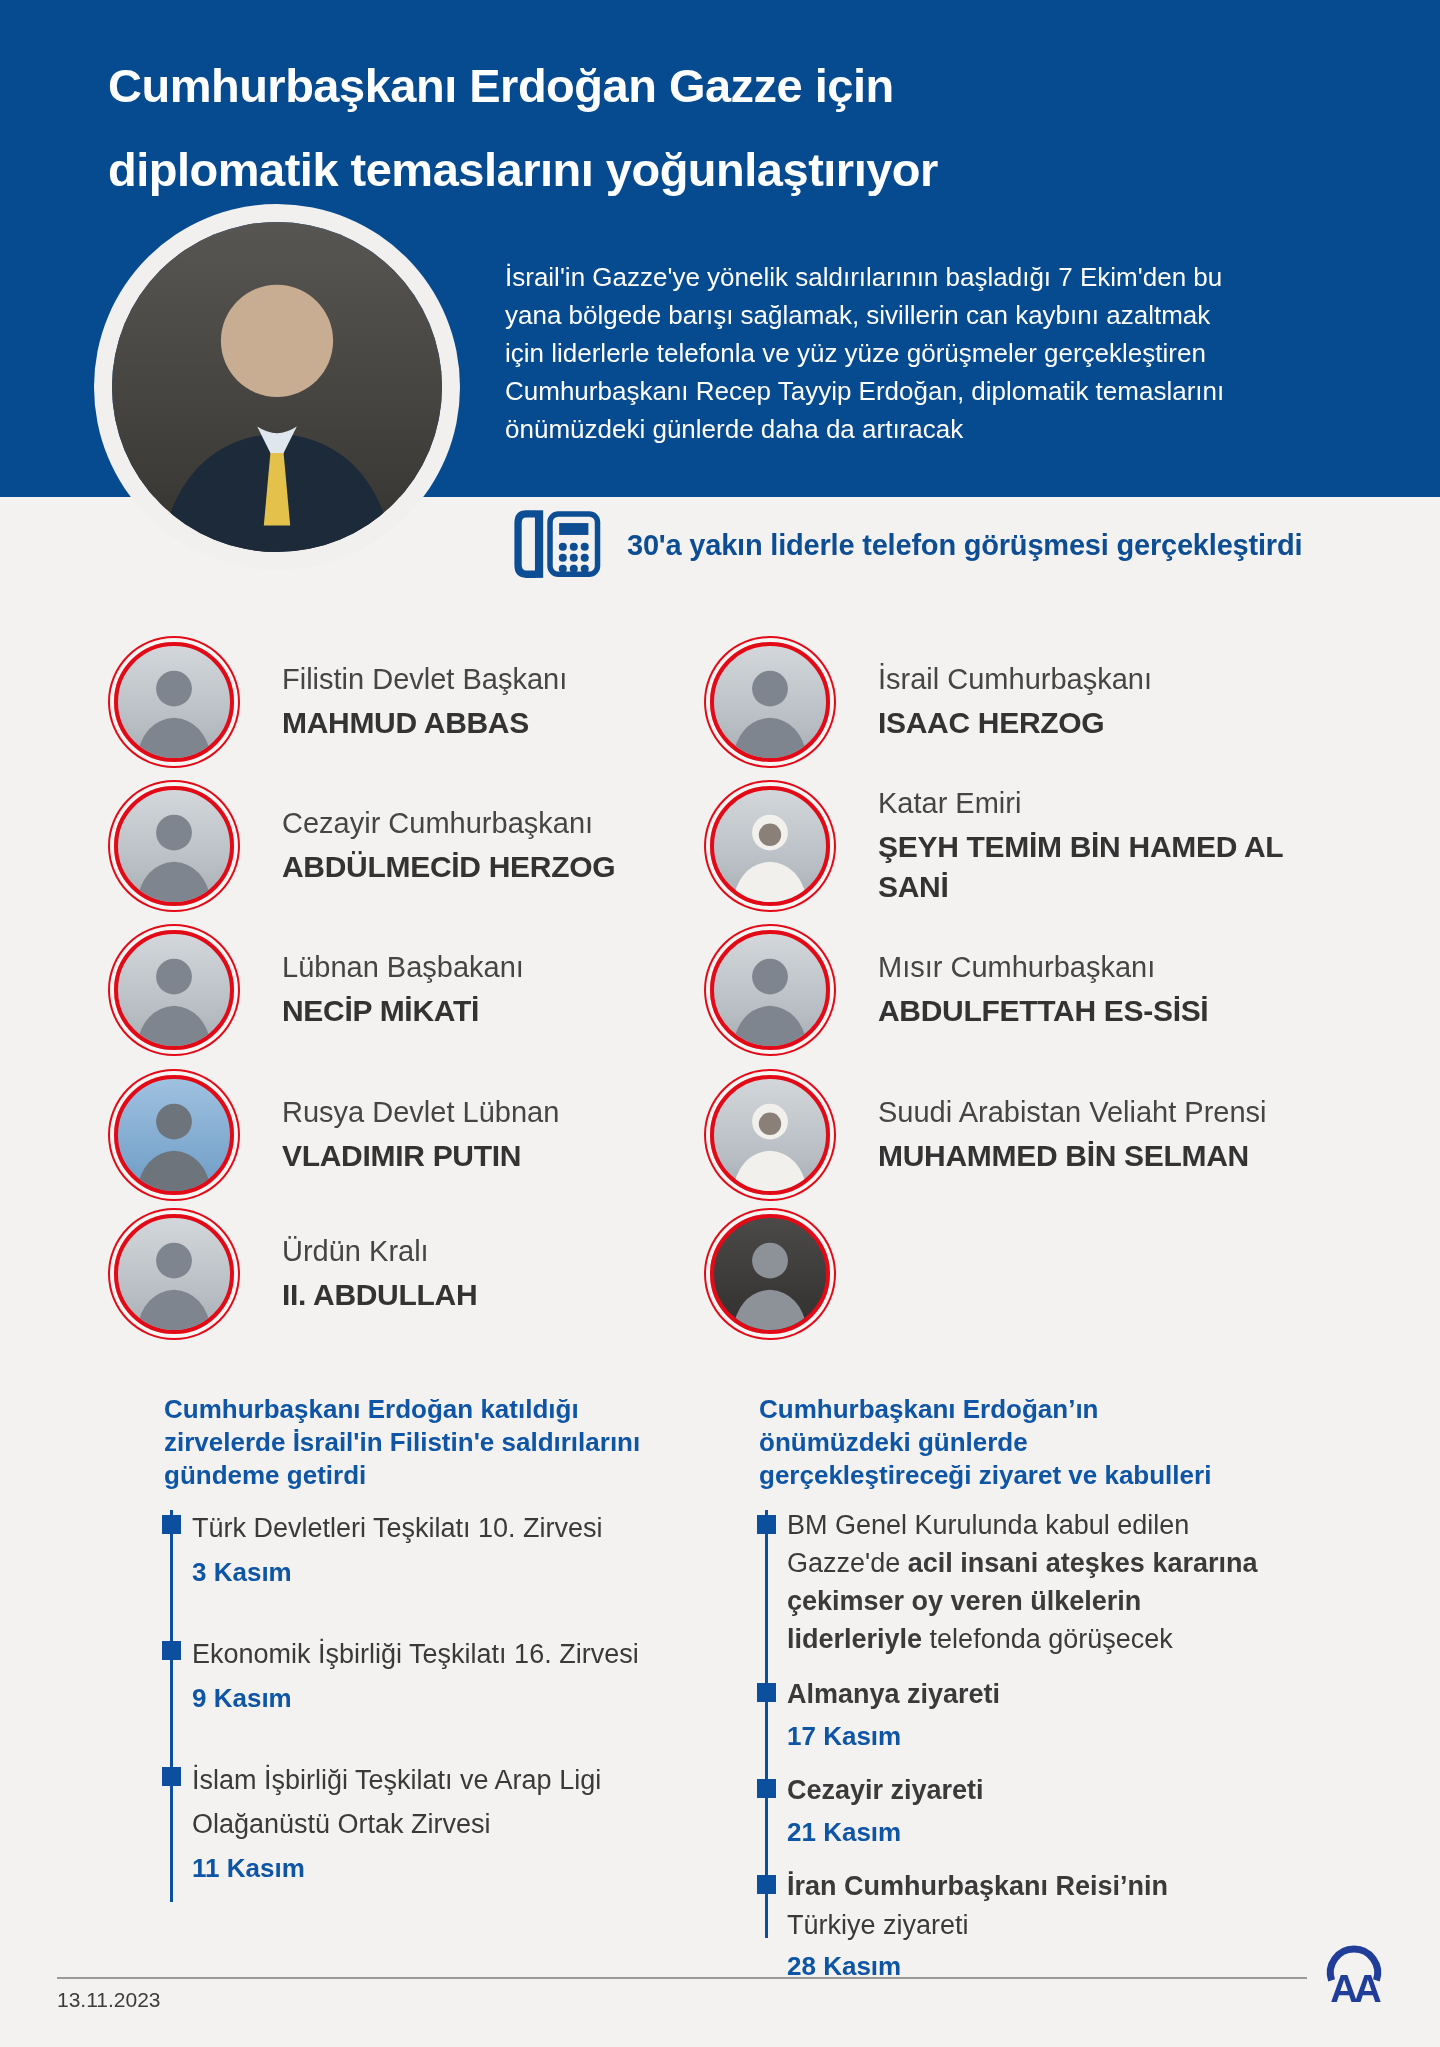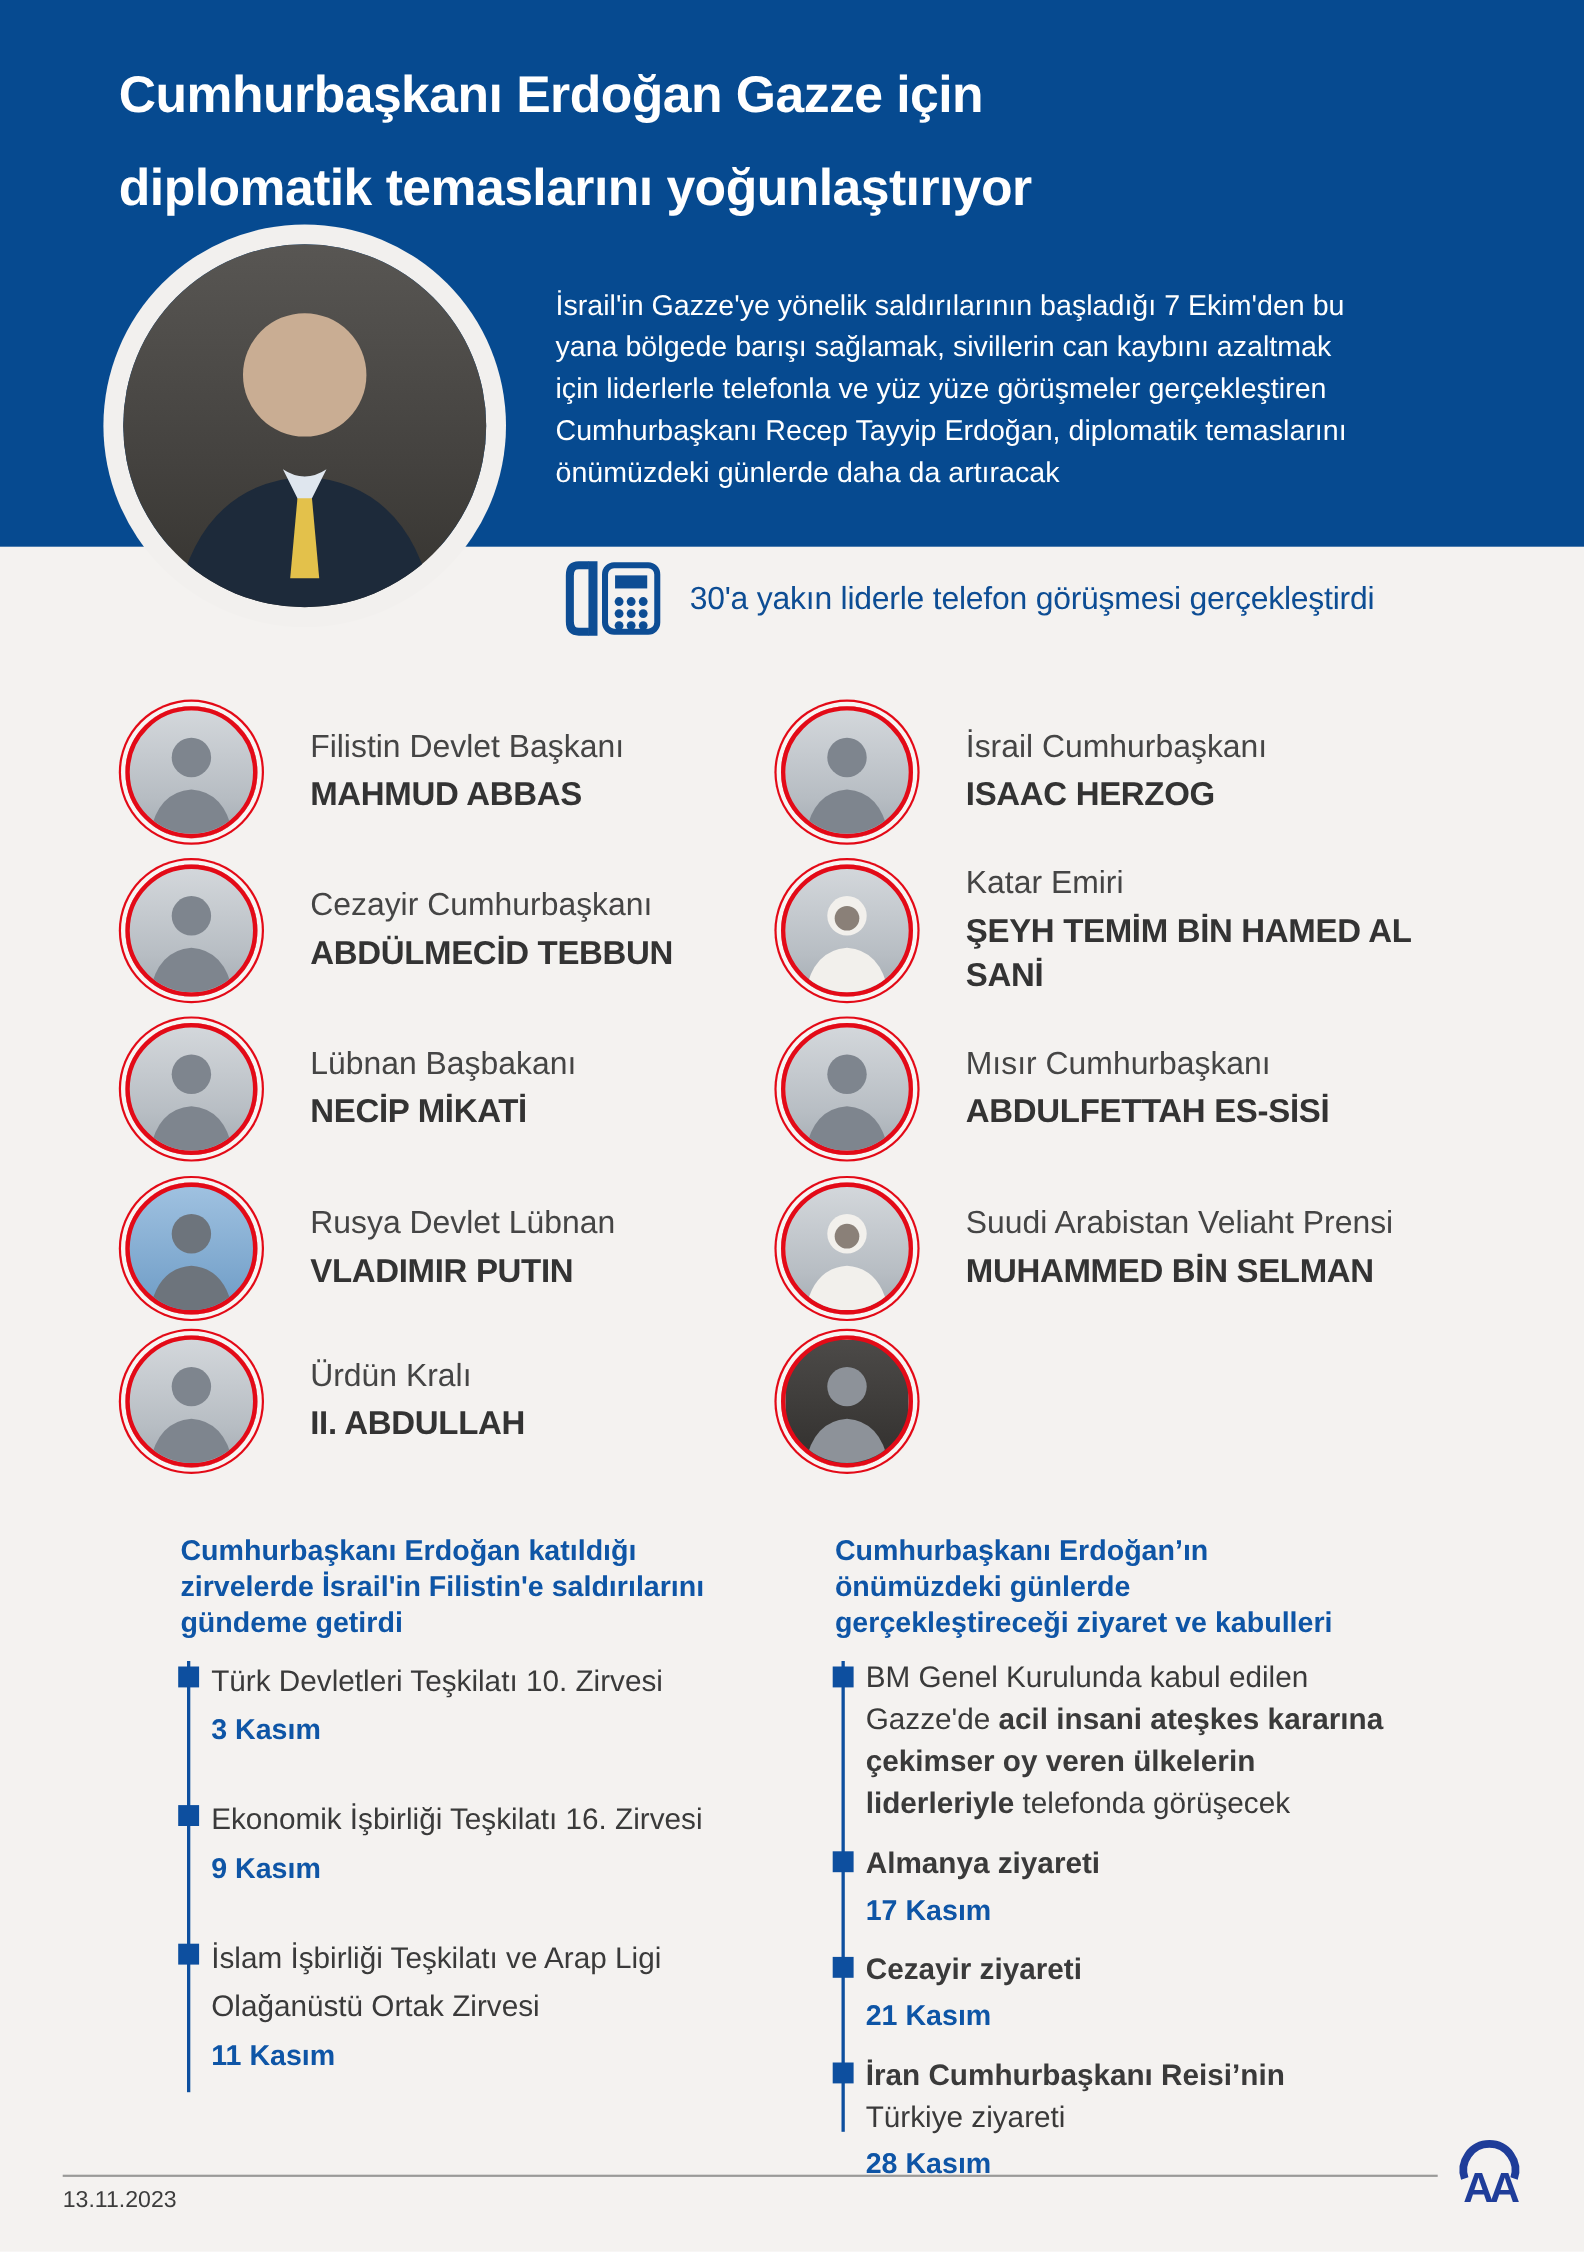--- a/index.html
+++ b/index.html
@@ -45,21 +45,21 @@
     z-index:3;
   }
   .portrait svg{width:100%;height:100%;display:block;}
   
   .phone-row{
     position:absolute;left:508px;top:500px;width:820px;height:90px;
     display:flex;align-items:center;gap:24px;
   }
   .phone-row svg{width:95px;height:80px;flex:none;}
   .phone-note{
-    color:#0d4d94;font-weight:normal;font-size:29px;letter-spacing:-0.2px;
+    color:#0d4d94;font-weight:bold;font-size:29px;letter-spacing:-0.2px;
   }
   
   .leader{
     position:absolute;display:flex;align-items:center;gap:48px;height:128px;
   }
   .leader.col-l{left:114px;width:560px;}
   .leader.col-r{left:710px;width:620px;}
   .avatar{
     width:120px;height:120px;border-radius:50%;flex:none;overflow:hidden;
     border:4px solid var(--red);
@@ -181,21 +181,21 @@
 
   <div class="leader col-l" style="top:782px">
     <div class="avatar">
         <svg viewBox="0 0 100 100">
           <circle cx="50" cy="38" r="16" fill="#7e858e"></circle>
           <path d="M16 102 Q22 66 50 64 Q78 66 84 102 Z" fill="#7e858e"></path>
         </svg>
       </div>
     <div class="leader-text">
         <span class="leader-title">Cezayir Cumhurbaşkanı</span>
-        <span class="leader-name">ABDÜLMECİD TEBBUN</span>
+        <span class="leader-name">ABDÜLMECİD HERZOG</span>
       </div>
   </div>
   <div class="leader col-r" style="top:782px">
     <div class="avatar">
         <svg viewBox="0 0 100 100">
           <circle cx="50" cy="38" r="16" fill="#f2f0ec"></circle>
           <path d="M16 102 Q22 66 50 64 Q78 66 84 102 Z" fill="#f2f0ec"></path>
           <circle cx="50" cy="40" r="10" fill="#8a8078"></circle>
         </svg>
       </div>

